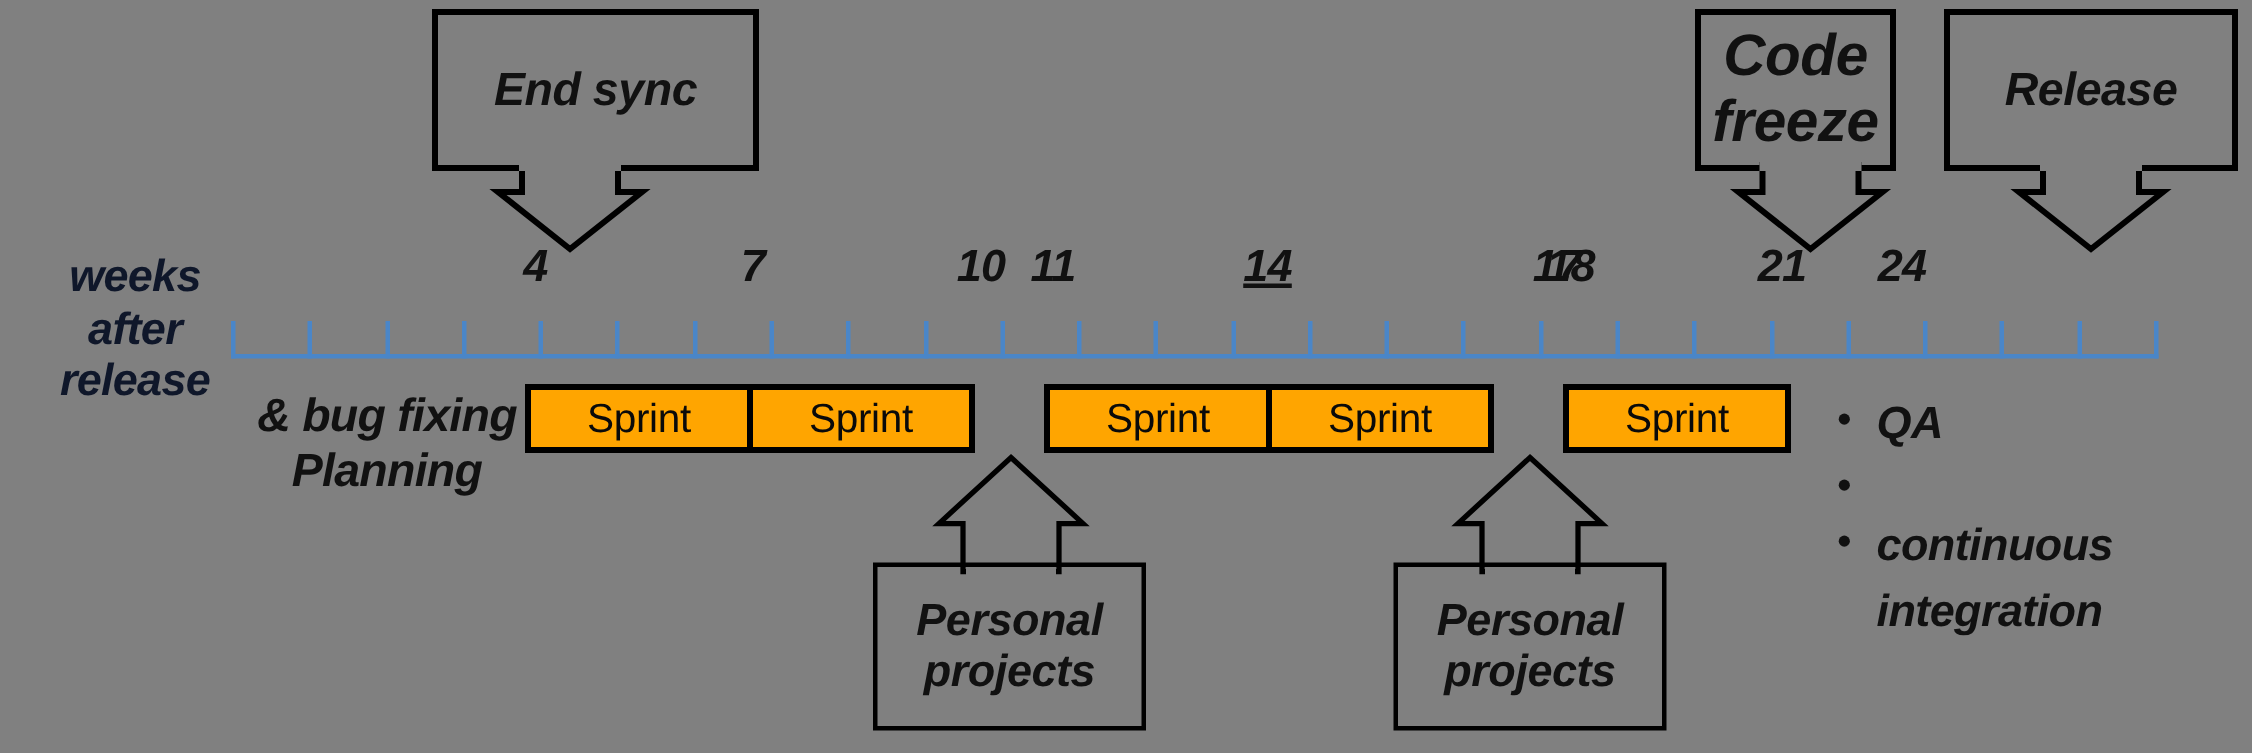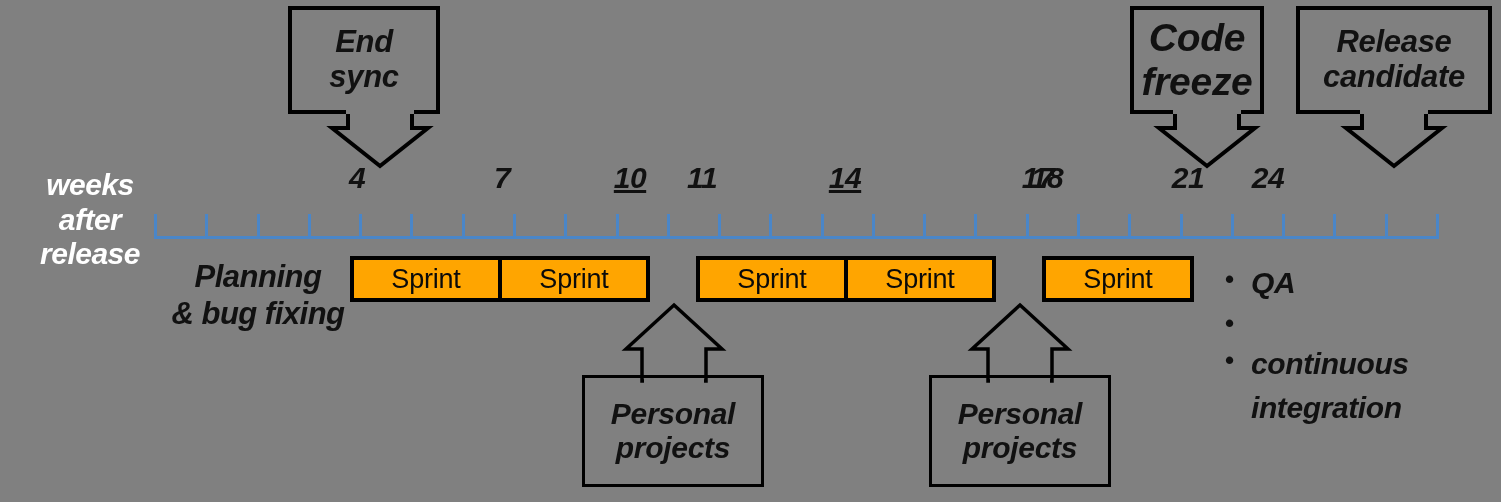--- a/index.html
+++ b/index.html
@@ -86,21 +86,21 @@
     transform: translateX(-50%);
     white-space: nowrap;
     letter-spacing: -0.5px;
   }
 
   
   #axis-caption {
     position: absolute;
     font-style: italic;
     font-weight: 700;
-    color: #ffffff;
+    color: #0f172a;
     font-size: 30px;
     line-height: 1.15;
     text-align: center;
     letter-spacing: -0.5px;
   }
 
   
   #planning-caption {
     position: absolute;
     font-style: italic;
@@ -149,47 +149,47 @@
     line-height: 1.45;
     font-style: normal;
   }
   #bullets .btext { display: block; }
 </style>
 </head>
 <body>
 
 <div id="stage">
 
-  <div class="callout-box" style="left:288px; top:6px; width:152px; height:108px; font-size:31px;">
+  <div class="callout-box" style="left:288px; top:6px; width:218px; height:108px; font-size:31px;">
     <span class="ctext"><span>End sync</span><br></span>
   </div>
   <svg class="arrow-svg" style="left:330px; top:110px;" width="100" height="60" viewBox="0 0 100 60">
     <polygon points="18,0 18,18 2,18 50,56 98,18 82,18 82,0" fill="#808080" stroke="#000000" stroke-width="4" stroke-linejoin="miter"></polygon>
     <rect x="16" y="-4" width="68" height="8" fill="#808080" stroke="none"></rect>
   </svg>
 
   <div class="callout-box" style="left:1130px; top:6px; width:134px; height:108px; font-size:39px;">
     <span class="ctext"><span>Code</span><br><span>freeze</span></span>
   </div>
   <svg class="arrow-svg" style="left:1157px; top:110px;" width="100" height="60" viewBox="0 0 100 60">
     <polygon points="18,0 18,18 2,18 50,56 98,18 82,18 82,0" fill="#808080" stroke="#000000" stroke-width="4" stroke-linejoin="miter"></polygon>
     <rect x="16" y="-4" width="68" height="8" fill="#808080" stroke="none"></rect>
   </svg>
 
   <div class="callout-box" style="left:1296px; top:6px; width:196px; height:108px; font-size:31px;">
-    <span class="ctext"><span>Release</span><br><span>candidate</span></span>
+    <span class="ctext"><span>Release</span><br></span>
   </div>
   <svg class="arrow-svg" style="left:1344px; top:110px;" width="100" height="60" viewBox="0 0 100 60">
     <polygon points="18,0 18,18 2,18 50,56 98,18 82,18 82,0" fill="#808080" stroke="#000000" stroke-width="4" stroke-linejoin="miter"></polygon>
     <rect x="16" y="-4" width="68" height="8" fill="#808080" stroke="none"></rect>
   </svg>
 
   <div class="week-label" style="left:357px;  top:161px;">4</div>
   <div class="week-label" style="left:502px;  top:161px;">7</div>
-  <div class="week-label" style="left:630px;  top:161px;text-decoration:underline;">10</div>
+  <div class="week-label" style="left:654px;  top:161px;">10</div>
   <div class="week-label" style="left:702px;  top:161px;">11</div>
   <div class="week-label" style="left:845px;  top:161px;text-decoration:underline;">14</div>
   <div class="week-label" style="left:1038px;  top:161px;">17</div>
   <div class="week-label" style="left:1047px; top:161px;">18</div>
   <div class="week-label" style="left:1188px; top:161px;">21</div>
   <div class="week-label" style="left:1268px; top:161px;text-align:right;">24</div>
 
   <div id="axis-caption" style="left:12px; top:168px; width:156px;">
     <div>weeks</div>
     <div>after</div>
@@ -226,22 +226,22 @@
         <div class="axis-tick" style="left: 974px; top: 4px; height: 25px;"></div>
         <div class="axis-tick" style="left: 1026px; top: 4px; height: 25px;"></div>
         <div class="axis-tick" style="left: 1077px; top: 4px; height: 25px;"></div>
         <div class="axis-tick" style="left: 1128px; top: 4px; height: 25px;"></div>
         <div class="axis-tick" style="left: 1179px; top: 4px; height: 25px;"></div>
         <div class="axis-tick" style="left: 1231px; top: 4px; height: 25px;"></div>
       </div>
   </div>
 
   <div id="planning-caption" style="left:158px; top:258px; width:200px;">
+    <div>&amp; bug fixing</div>
     <div>Planning</div>
-    <div>&amp; bug fixing</div>
   </div>
 
   <div class="sprint-box" style="left:350px; top:256px; width:152px; height:46px;">
     <span>Sprint</span>
   </div>
   <div class="sprint-box" style="left:498px; top:256px; width:152px; height:46px;">
     <span>Sprint</span>
   </div>
   <div class="sprint-box" style="left:696px; top:256px; width:152px; height:46px;">
     <span>Sprint</span>

